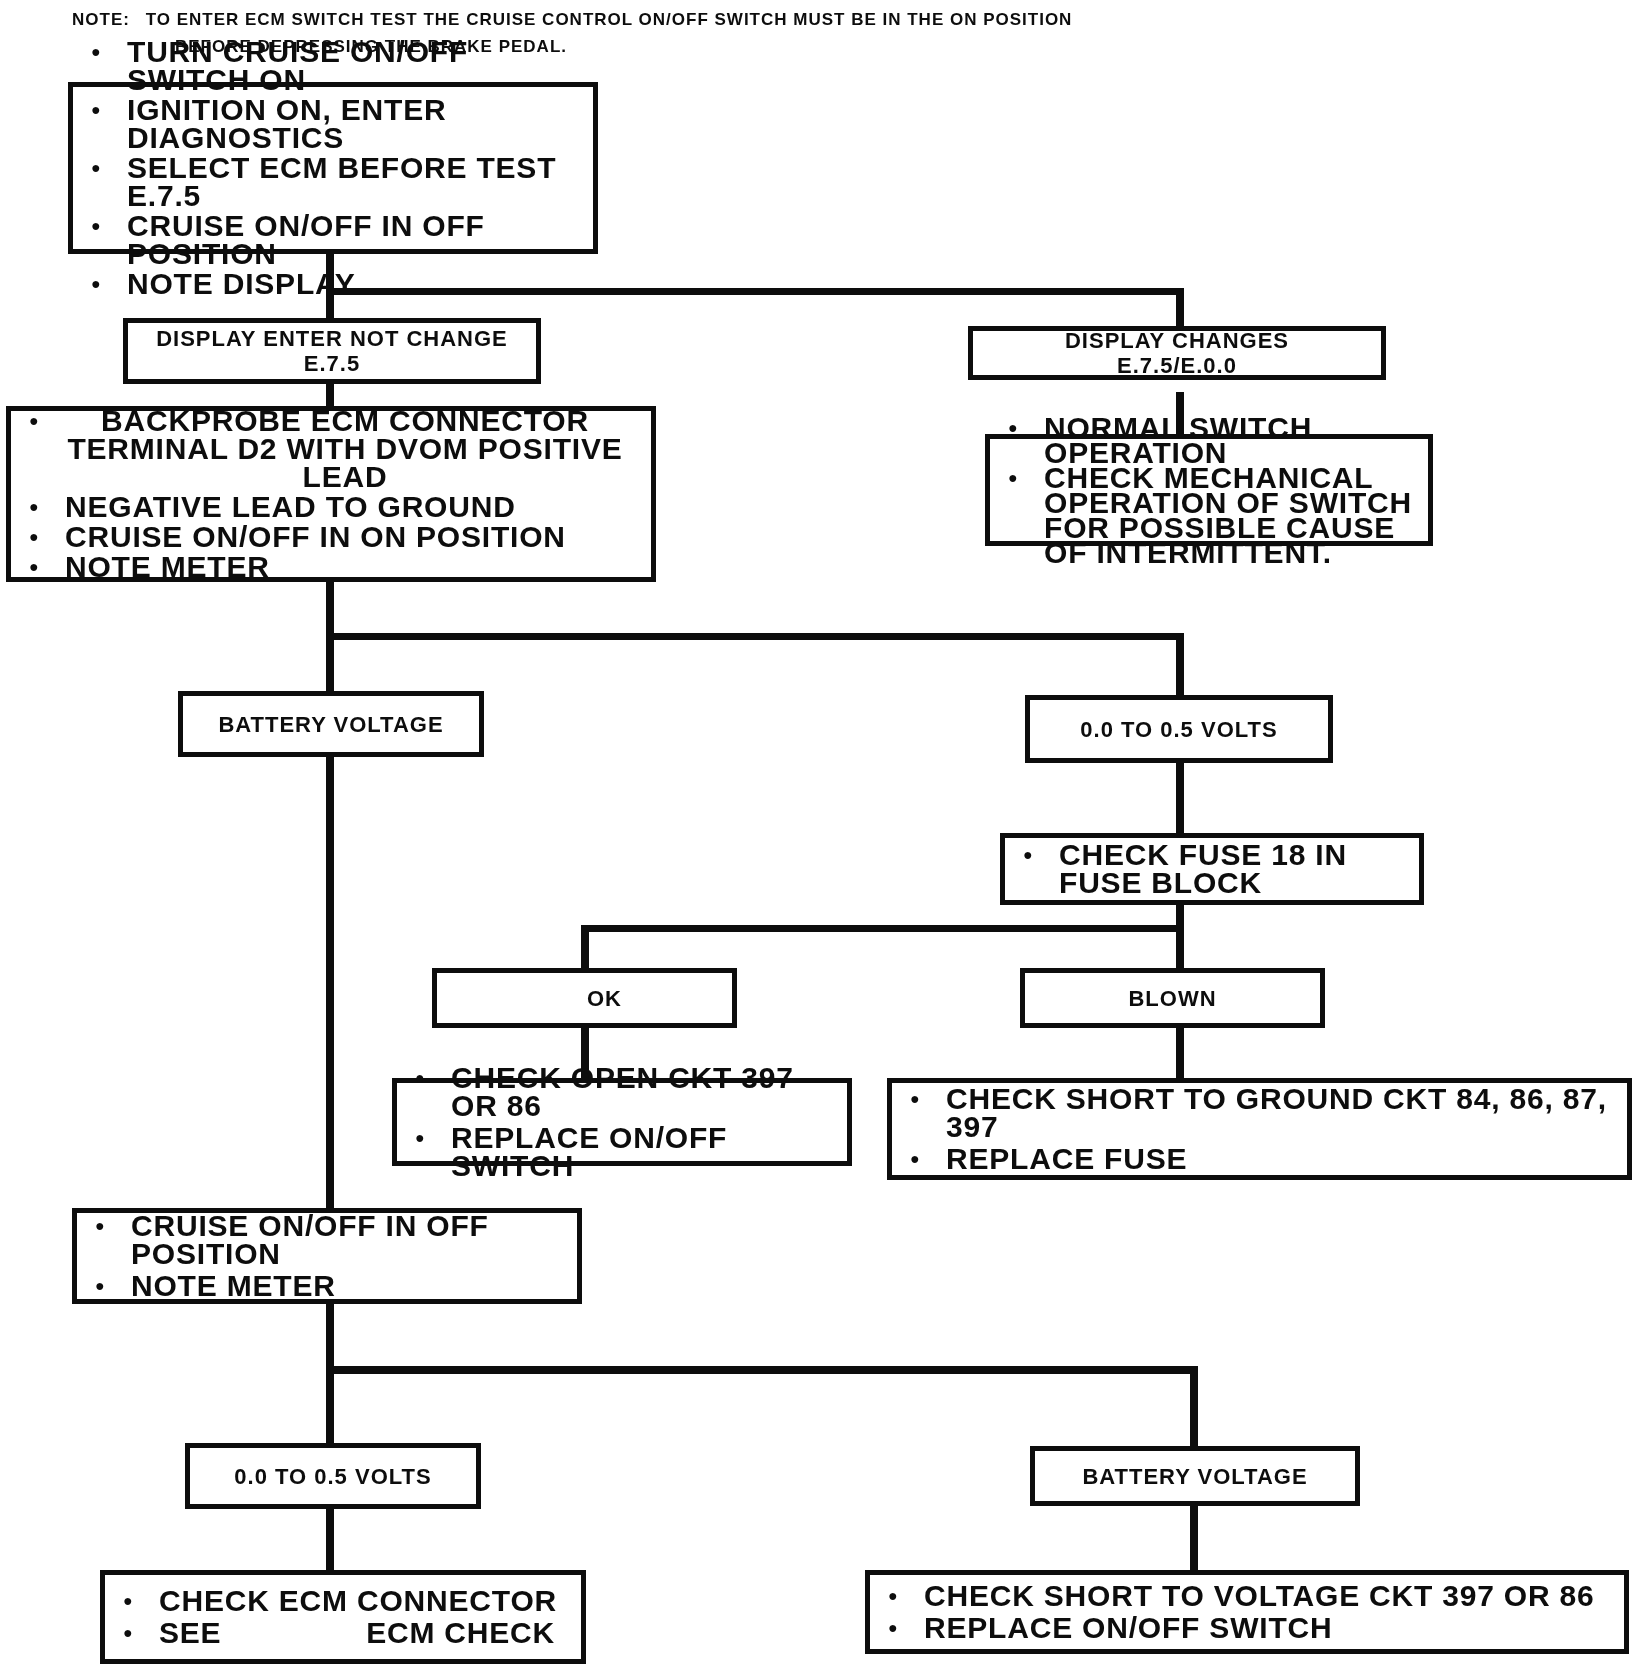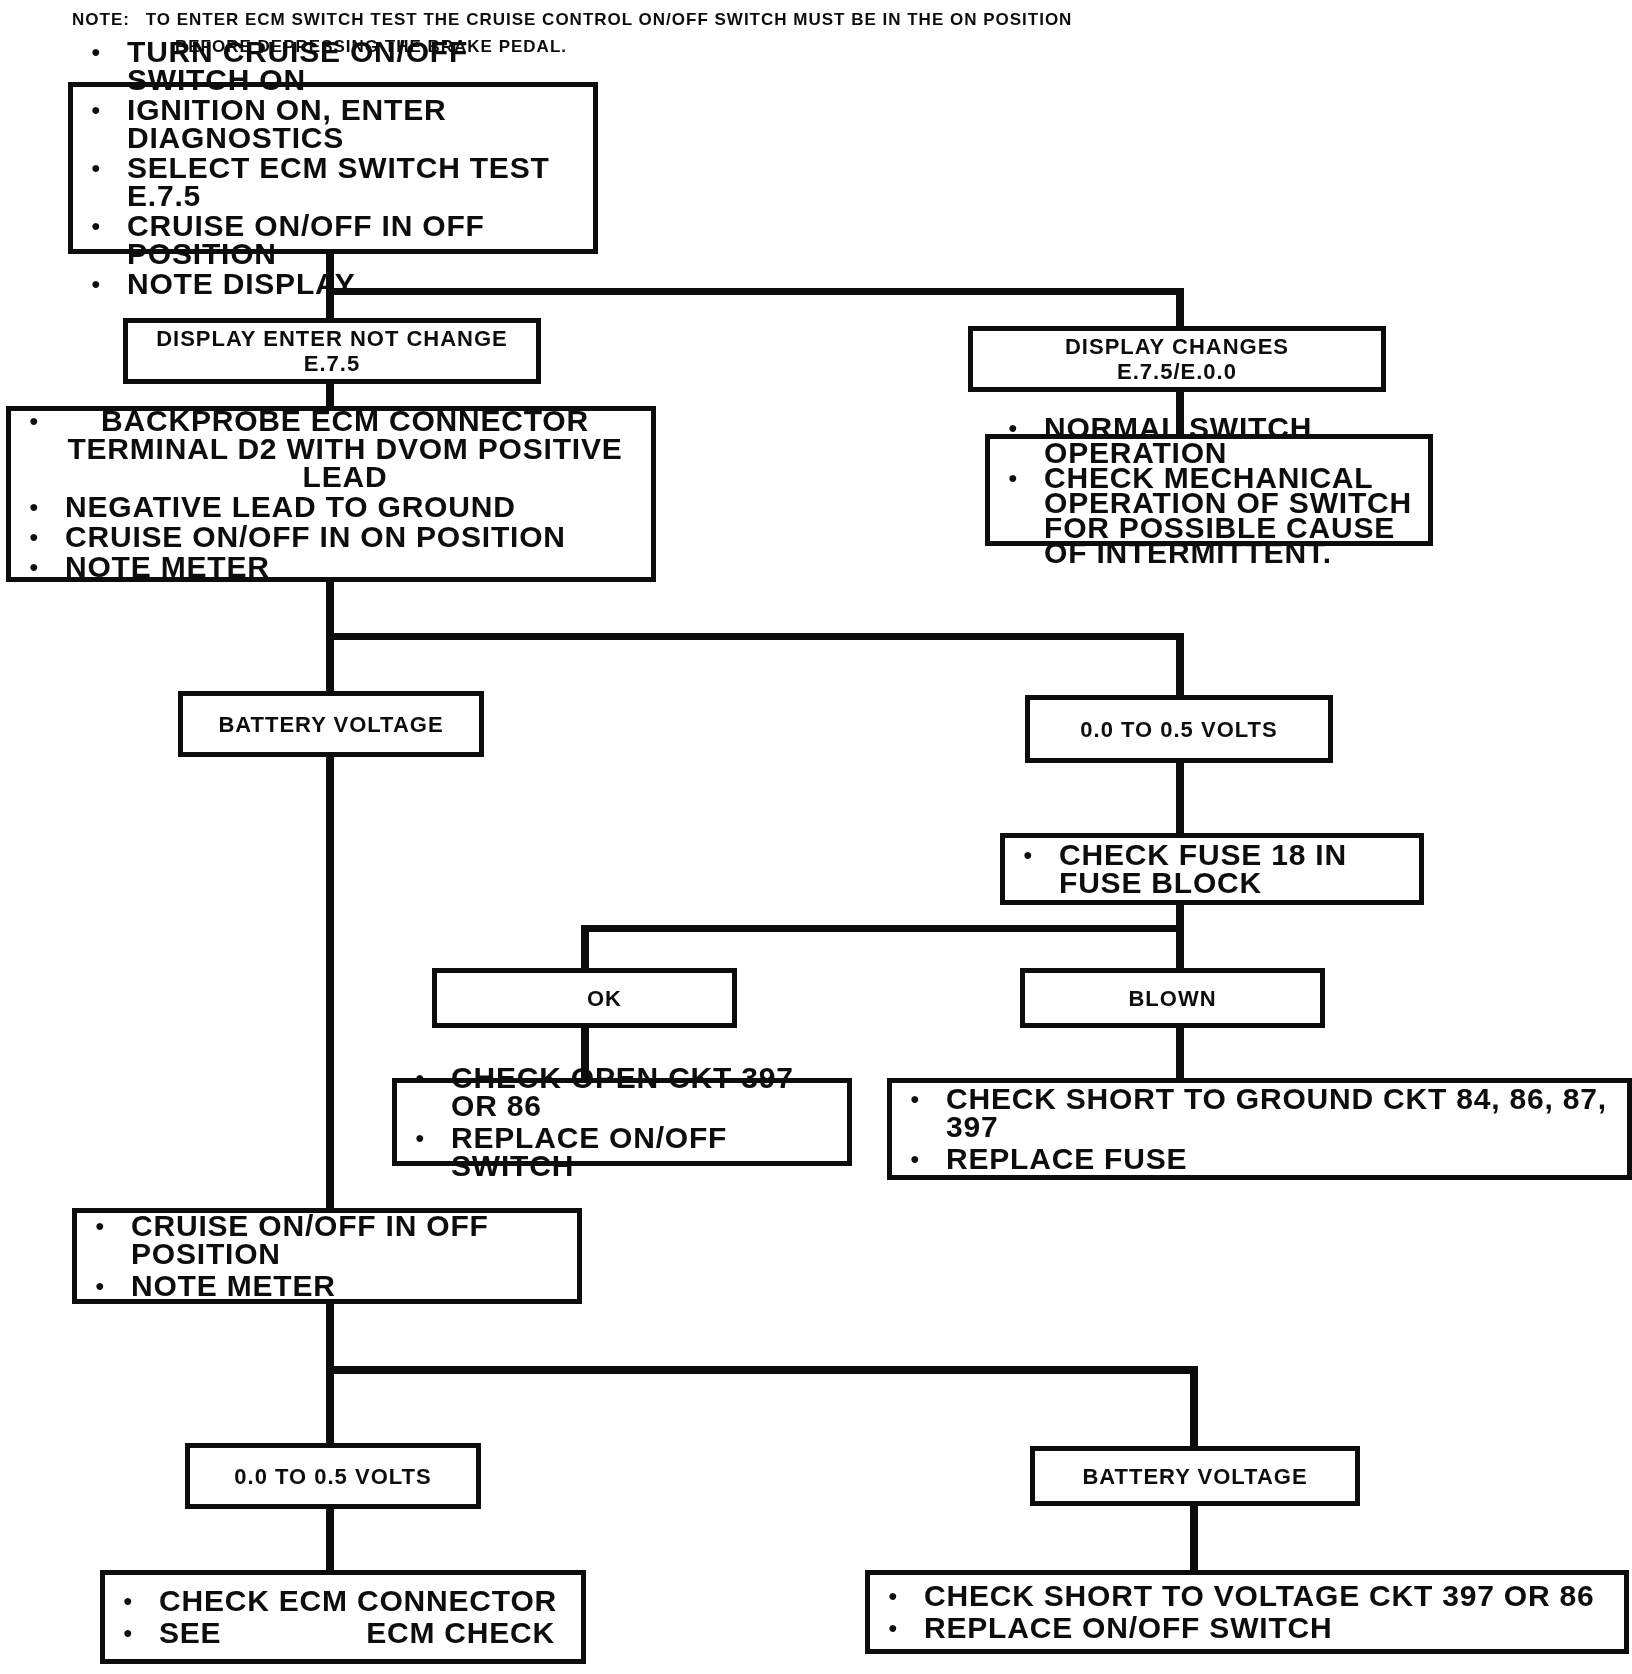--- a/index.html
+++ b/index.html
@@ -100,21 +100,21 @@
       <div class="bullet">
           <span class="dot">●</span>
           <span class="btext">TURN CRUISE ON/OFF SWITCH ON</span>
         </div>
       <div class="bullet">
           <span class="dot">●</span>
           <span class="btext">IGNITION ON, ENTER DIAGNOSTICS</span>
         </div>
       <div class="bullet">
           <span class="dot">●</span>
-          <span class="btext">SELECT ECM SWITCH TEST E.7.5</span>
+          <span class="btext">SELECT ECM BEFORE TEST E.7.5</span>
         </div>
       <div class="bullet">
           <span class="dot">●</span>
           <span class="btext">CRUISE ON/OFF IN OFF POSITION</span>
         </div>
       <div class="bullet">
           <span class="dot">●</span>
           <span class="btext">NOTE DISPLAY</span>
         </div>
     </div>
@@ -125,21 +125,21 @@
   <div class="line vline" style="left:326px;top:288px;height:32px;"></div>
   <div class="line vline" style="left:1176px;top:288px;height:40px;"></div>
 
   <div class="fbox" style="left:123px;top:318px;width:418px;height:66px;">
     <div class="centerbox">
       <span class="ctext">DISPLAY ENTER NOT CHANGE</span>
       <span class="ctext">E.7.5</span>
     </div>
   </div>
 
-  <div class="fbox" style="left:968px;top:326px;width:418px;height:66px;">
+  <div class="fbox" style="left:968px;top:326px;width:418px;height:54px;">
     <div class="centerbox">
       <span class="ctext">DISPLAY CHANGES</span>
       <span class="ctext">E.7.5/E.0.0</span>
     </div>
   </div>
 
   <div class="line vline" style="left:326px;top:384px;height:26px;"></div>
 
   <div class="fbox" style="left:6px;top:406px;width:650px;height:176px;">
     <div class="bullets" style="gap:2px;">

